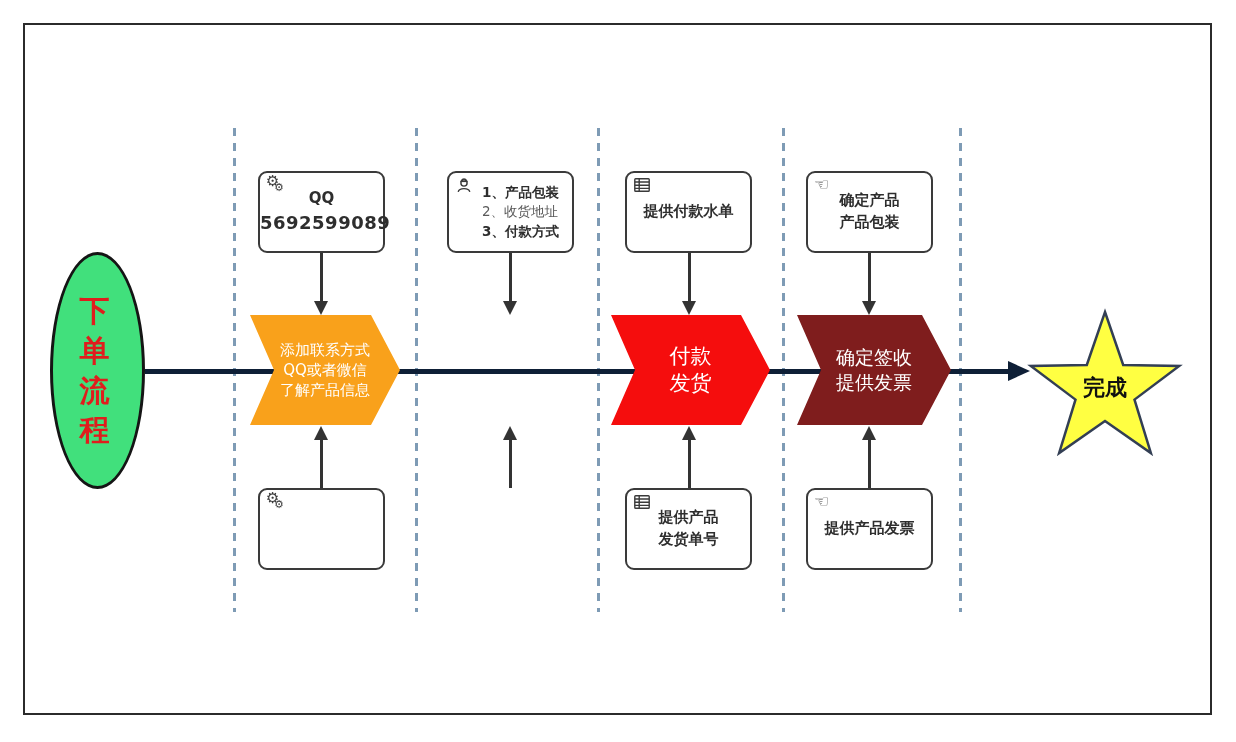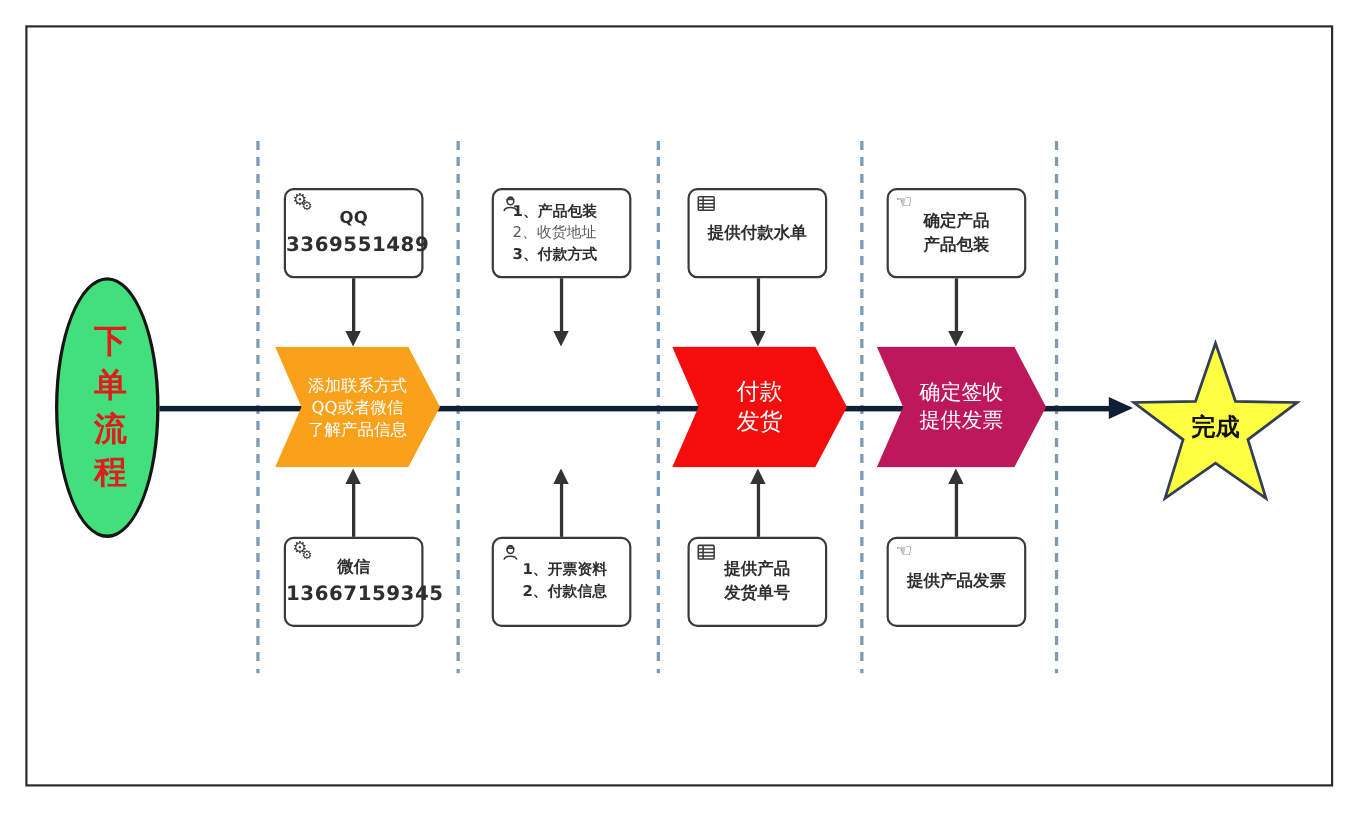--- a/index.html
+++ b/index.html
@@ -4,42 +4,42 @@
 <style>
   html,body{margin:0;padding:0;background:#fff;}
   body{font-family:"DejaVu Sans","Liberation Sans",sans-serif;}
   #canvas{position:relative;width:1236px;height:742px;background:#ffffff;overflow:hidden;}
   .frame{position:absolute;left:23px;top:23px;width:1185px;height:688px;border:2px solid #2b2b2b;background:#fff;}
   .lane-divider{position:absolute;top:128px;height:484px;width:3px;
     background:repeating-linear-gradient(to bottom,#7e9bb5 0px,#7e9bb5 8px,transparent 8px,transparent 15px);}
   
   .start-ellipse{position:absolute;left:50px;top:252px;width:95px;height:237px;border-radius:50%;
     border:3px solid #151515;box-sizing:border-box;display:flex;align-items:center;justify-content:center;}
-  .start-label{width:1.2em;word-break:break-all;text-align:right;font-size:30px;font-weight:bold;
+  .start-label{width:1.2em;word-break:break-all;text-align:left;font-size:30px;font-weight:bold;
     color:#e01d1d;line-height:1.32;}
   
   .main-line{position:absolute;left:145px;top:369px;width:866px;height:5px;background:#0e1f36;}
   .main-arrowhead{position:absolute;left:1008px;top:361px;width:0;height:0;
     border-left:22px solid #0e1f36;border-top:10px solid transparent;border-bottom:10px solid transparent;}
   
   .chevron{position:absolute;top:315px;height:110px;display:flex;flex-direction:column;
     align-items:center;justify-content:center;color:#fff;font-weight:normal;text-align:center;
     clip-path:polygon(0 0,calc(100% - 29px) 0,100% 50%,calc(100% - 29px) 100%,0 100%,24px 50%);}
   .chevron .ln{display:block;}
   .chev-1{left:250px;width:150px;font-size:15px;line-height:1.35;}
   .chev-2{left:437px;width:153px;font-size:17px;line-height:1.3;}
   .chev-3{left:611px;width:159px;font-size:21px;line-height:1.3;text-align:center;}
   .chev-4{left:797px;width:154px;font-size:19px;line-height:1.3;}
   
   .info-box{position:absolute;width:127px;height:82px;background:#fff;border:2.5px solid #3a3a3a;
     border-radius:9px;box-sizing:border-box;display:flex;flex-direction:column;justify-content:center;
     color:#2e2e2e;font-weight:bold;}
   .info-box .icon{position:absolute;top:3px;left:6px;color:#3a3a3a;line-height:1;}
   .info-box .txt{text-align:center;font-size:15px;line-height:1.45;}
-  .info-box .txt.left{text-align:left;padding-left:17px;font-size:13.5px;}
+  .info-box .txt.left{text-align:left;padding-left:33px;font-size:13.5px;}
   .info-box .txt .muted{font-weight:normal;color:#5a5a5a;}
   .num{font-size:18px;letter-spacing:0.5px;}
   .row-top{top:171px;}
   .row-bottom{top:488px;}
   .col-1{left:258px;} .col-2{left:447px;} .col-3{left:625px;} .col-4{left:806px;}
   
   .v-line{position:absolute;width:2.5px;background:#333;}
   .arrow-down{position:absolute;width:0;height:0;border-left:7px solid transparent;
     border-right:7px solid transparent;border-top:14px solid #333;}
   .arrow-up{position:absolute;width:0;height:0;border-left:7px solid transparent;
@@ -76,33 +76,33 @@
 
   <div class="chevron chev-1" style="background-color: rgb(249, 161, 27);">
     <span class="ln">添加联系方式</span>
     <span class="ln">QQ或者微信</span>
     <span class="ln">了解产品信息</span>
   </div>
   <div class="chevron chev-3" style="background-color: rgb(245, 13, 13);">
     <span class="ln">付款</span>
     <span class="ln">发货</span>
   </div>
-  <div class="chevron chev-4" style="background-color: #be185d;">
+  <div class="chevron chev-4" style="background-color: #7f1d1d;">
     <span class="ln">确定签收</span>
     <span class="ln">提供发票</span>
   </div>
 
   <div class="info-box row-top col-1">
     <span class="icon gears">
         <span class="g1">⚙</span>
         <span class="g2">⚙</span>
       </span>
     <div class="txt">
       <div>QQ</div>
-      <div class="num">3369551489</div>
+      <div class="num">5692599089</div>
     </div>
   </div>
   <div class="info-box row-top col-2">
     <span class="icon">
       <svg class="mini" width="18" height="18" viewBox="0 0 18 18" fill="none" stroke="#3a3a3a" stroke-width="1.4">
         <circle cx="9" cy="7" r="3.1"></circle>
           <path d="M5.4 5.4 H12.6"></path>
           <path d="M6.6 4.6 a2.6 2.6 0 0 1 4.8 0"></path>
         <path d="M3.2 15.8 C4.2 11.6 13.8 11.6 14.8 15.8"></path>
       </svg>
@@ -130,38 +130,20 @@
       <div>确定产品</div>
       <div>产品包装</div>
     </div>
   </div>
 
   <div class="info-box row-bottom col-1">
     <span class="icon gears">
         <span class="g1">⚙</span>
         <span class="g2">⚙</span>
       </span>
-    <div class="txt">
-      <div>微信</div>
-      <div class="num">13667159345</div>
-    </div>
-  </div>
-  <div class="info-box row-bottom col-2">
-    <span class="icon">
-      <svg class="mini" width="18" height="18" viewBox="0 0 18 18" fill="none" stroke="#3a3a3a" stroke-width="1.4">
-        <circle cx="9" cy="7" r="3.1"></circle>
-          <path d="M5.4 5.4 H12.6"></path>
-          <path d="M6.6 4.6 a2.6 2.6 0 0 1 4.8 0"></path>
-        <path d="M3.2 15.8 C4.2 11.6 13.8 11.6 14.8 15.8"></path>
-      </svg>
-    </span>
-    <div class="txt left" style="padding-left:26px;">
-      <div>1、开票资料</div>
-      <div>2、付款信息</div>
-    </div>
   </div>
   <div class="info-box row-bottom col-3">
     <span class="icon">
       <svg class="mini" width="18" height="18" viewBox="0 0 18 18" fill="none" stroke="#3a3a3a" stroke-width="1.4">
         <rect x="1.8" y="2.8" width="14.4" height="12.4" rx="0.8"></rect>
         <path d="M1.8 6 H16.2 M1.8 9.2 H16.2 M1.8 12.4 H16.2 M6.2 2.8 V15.2"></path>
       </svg>
     </span>
     <div class="txt">
       <div>提供产品</div>

